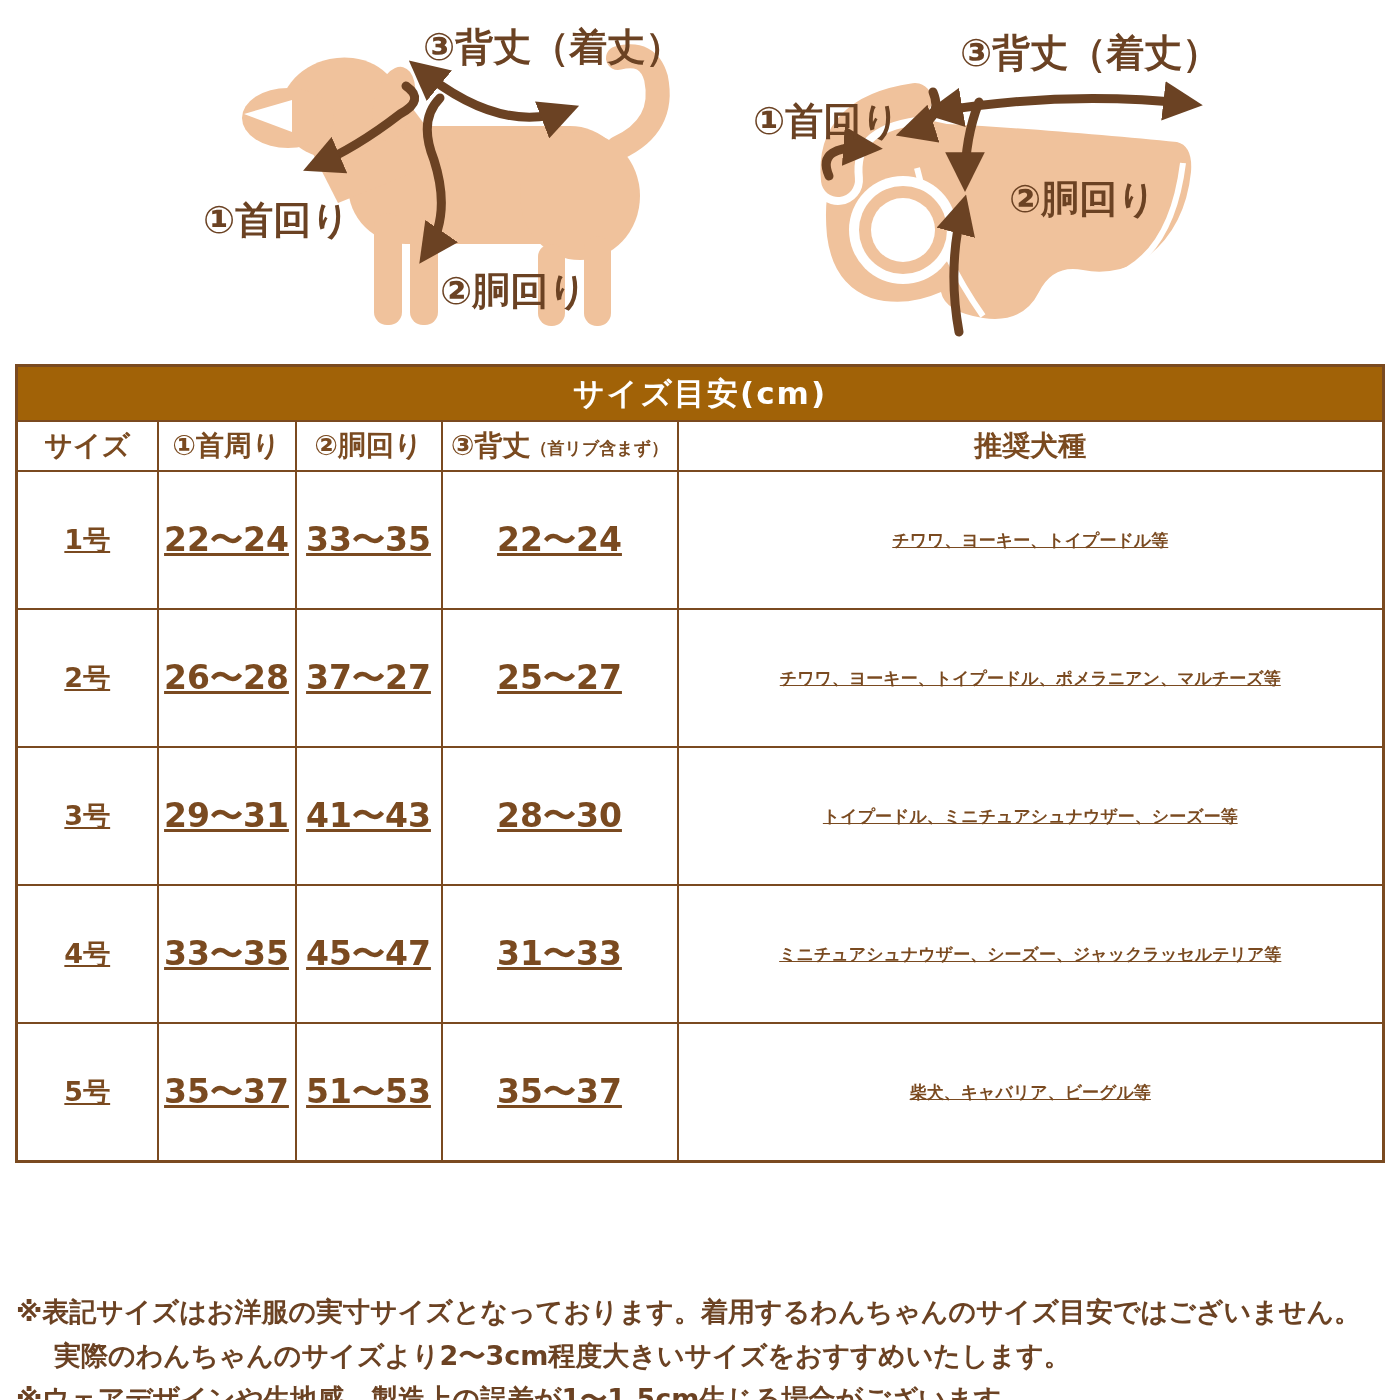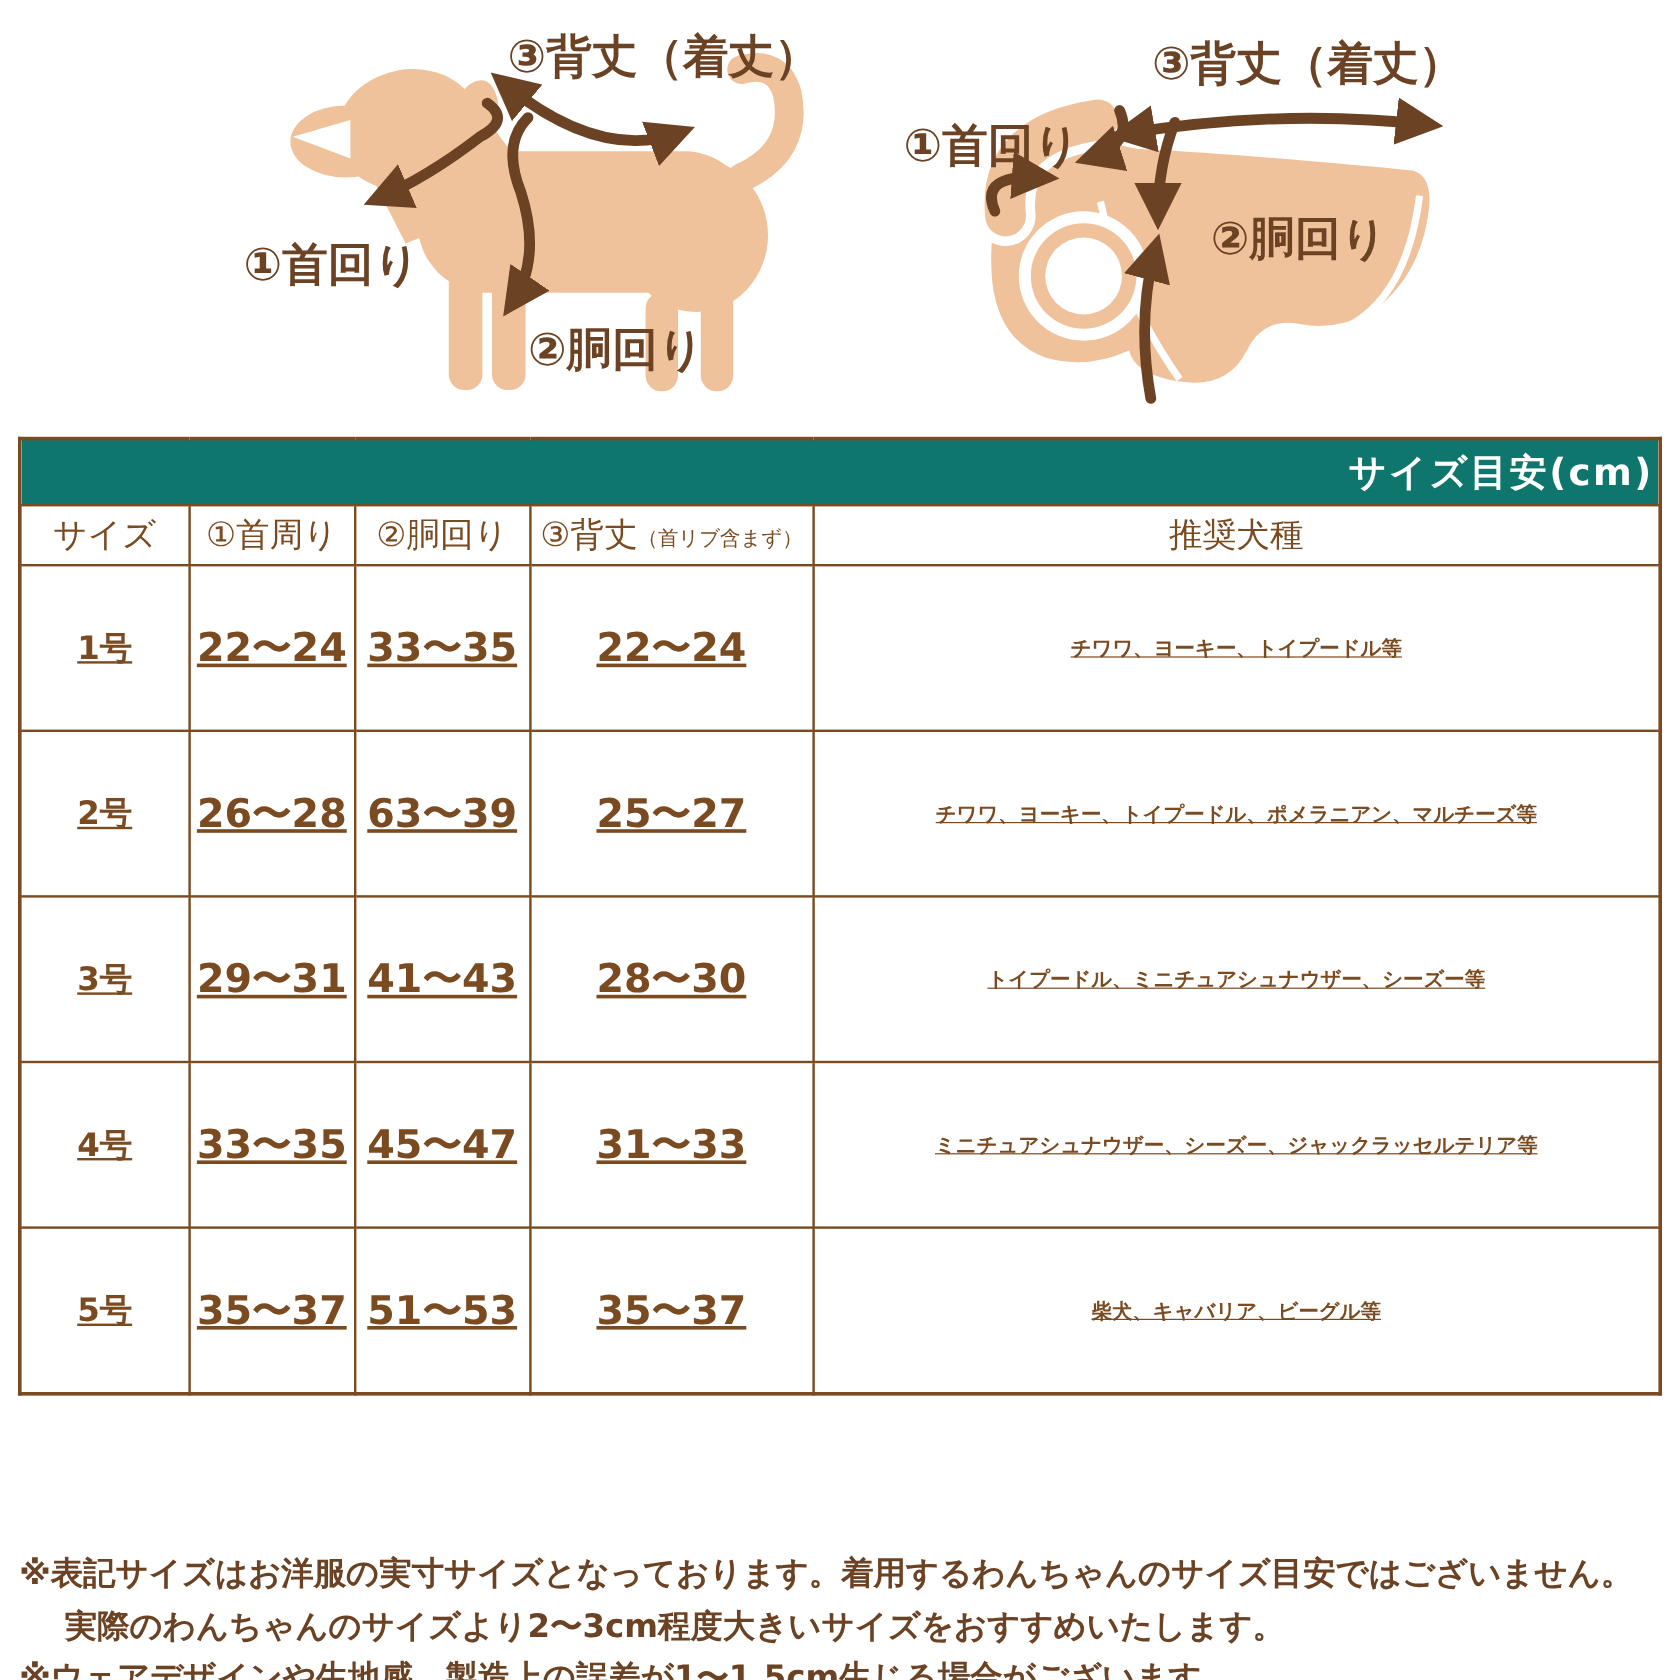--- a/index.html
+++ b/index.html
@@ -13,24 +13,24 @@
   .diagram-right { left:735px; top:8px; }
   .diagram text { font-weight:bold; fill:#6b4223; font-size:38px; }
 
   .size-table-wrap { position:absolute; left:15px; top:364px; width:1370px; }
   table.size-table {
     border-collapse:collapse; width:100%; table-layout:fixed;
     border:3px solid #7a4a20;
   }
   .size-table th, .size-table td { border:2px solid #7a4a20; padding:0 4px; overflow:hidden; }
   .title-cell {
-    background:#0f766e; color:#ffffff; font-size:31px; font-weight:bold;
-    height:53px; text-align:right; letter-spacing:2px;
+    background:#a16207; color:#ffffff; font-size:31px; font-weight:bold;
+    height:53px; text-align:center; letter-spacing:2px;
   }
-  .head-row th { height:48px; color:#7a4a20; font-size:28px; font-weight:normal; text-align:center; white-space:nowrap; }
+  .head-row th { height:48px; color:#7a4a20; font-size:28px; font-weight:bold; text-align:center; white-space:nowrap; }
   .head-note { font-size:17px; vertical-align:1px; }
   tbody td { height:136px; text-align:center; color:#7a4a20; font-weight:bold; white-space:nowrap;text-decoration:underline; }
   td.c-size  { font-size:27px; }
   td.c-num   { font-size:33px;margin-top:12px; }
   td.c-breed { font-size:17px; }
 
   .notes {
     position:absolute; left:16px; top:1290px; width:1380px;
     color:#6b4223; font-size:27px; font-weight:bold; line-height:1.62;
   }
@@ -123,21 +123,21 @@
       <tr>
         <td class="c-size">1号</td>
         <td class="c-num">22〜24</td>
         <td class="c-num">33〜35</td>
         <td class="c-num">22〜24</td>
         <td class="c-breed">チワワ、ヨーキー、トイプードル等</td>
       </tr>
       <tr>
         <td class="c-size">2号</td>
         <td class="c-num">26〜28</td>
-        <td class="c-num">63〜39</td>
+        <td class="c-num">37〜27</td>
         <td class="c-num">25〜27</td>
         <td class="c-breed">チワワ、ヨーキー、トイプードル、ポメラニアン、マルチーズ等</td>
       </tr>
       <tr>
         <td class="c-size">3号</td>
         <td class="c-num">29〜31</td>
         <td class="c-num">41〜43</td>
         <td class="c-num">28〜30</td>
         <td class="c-breed">トイプードル、ミニチュアシュナウザー、シーズー等</td>
       </tr>

